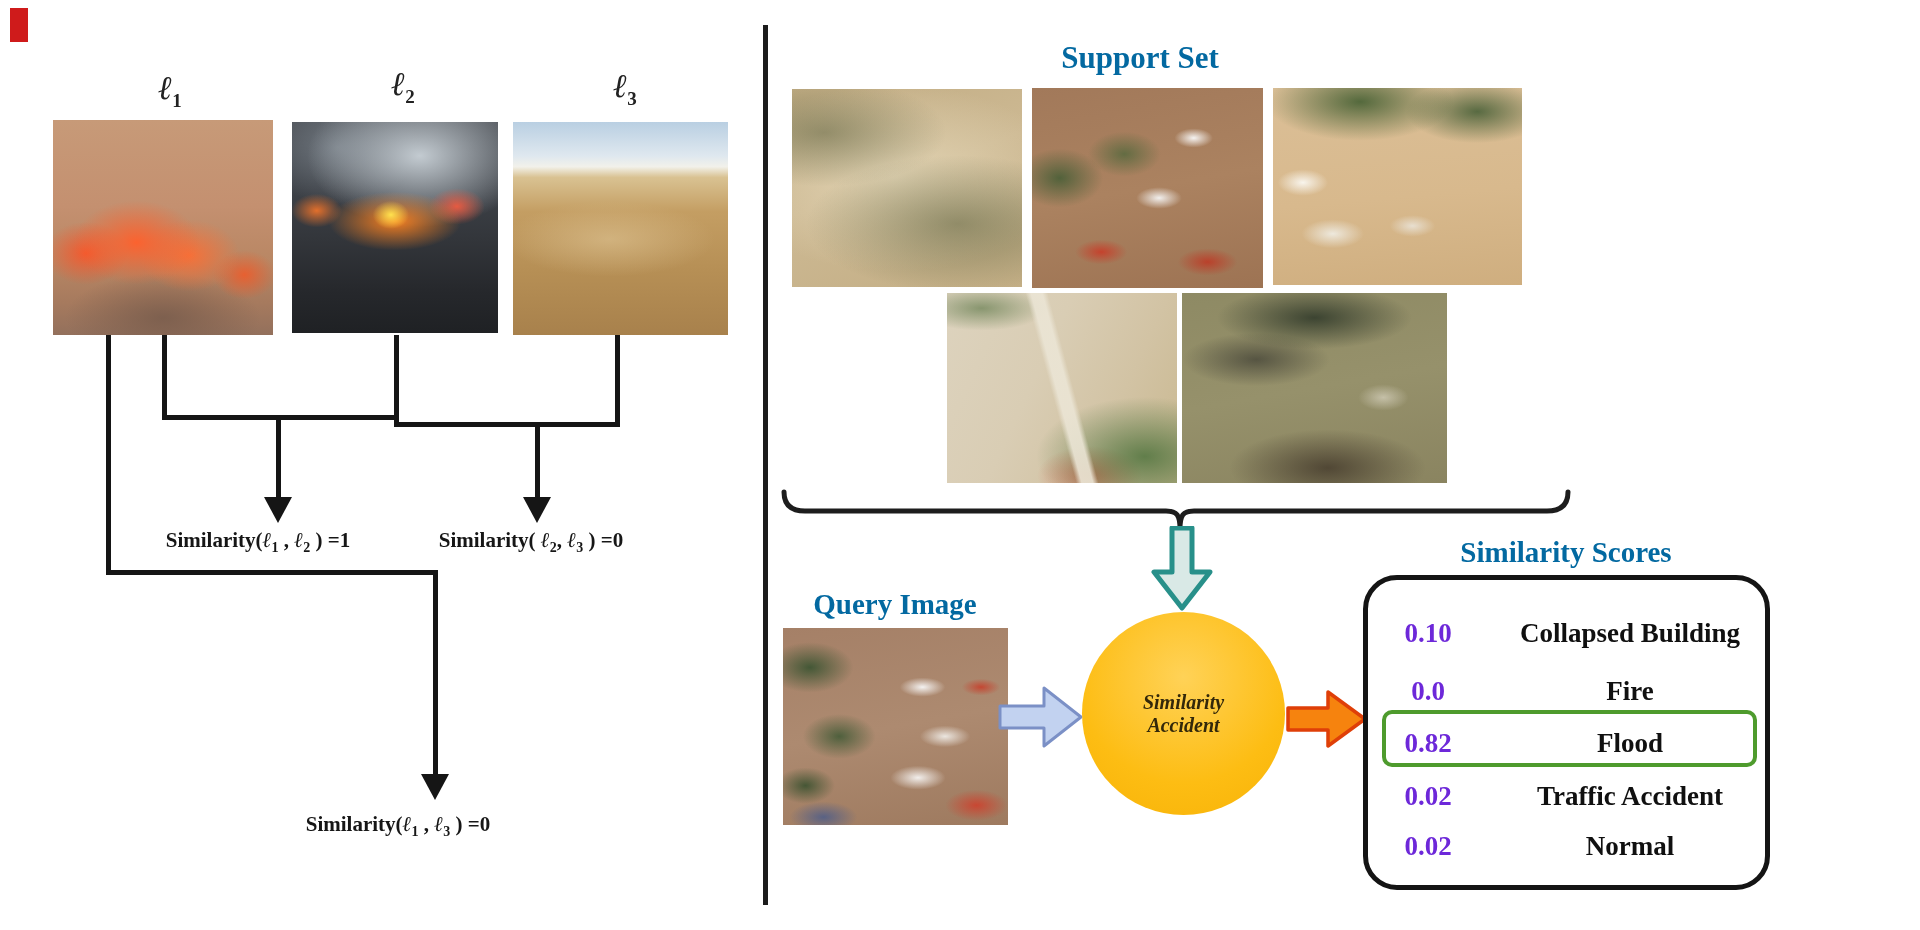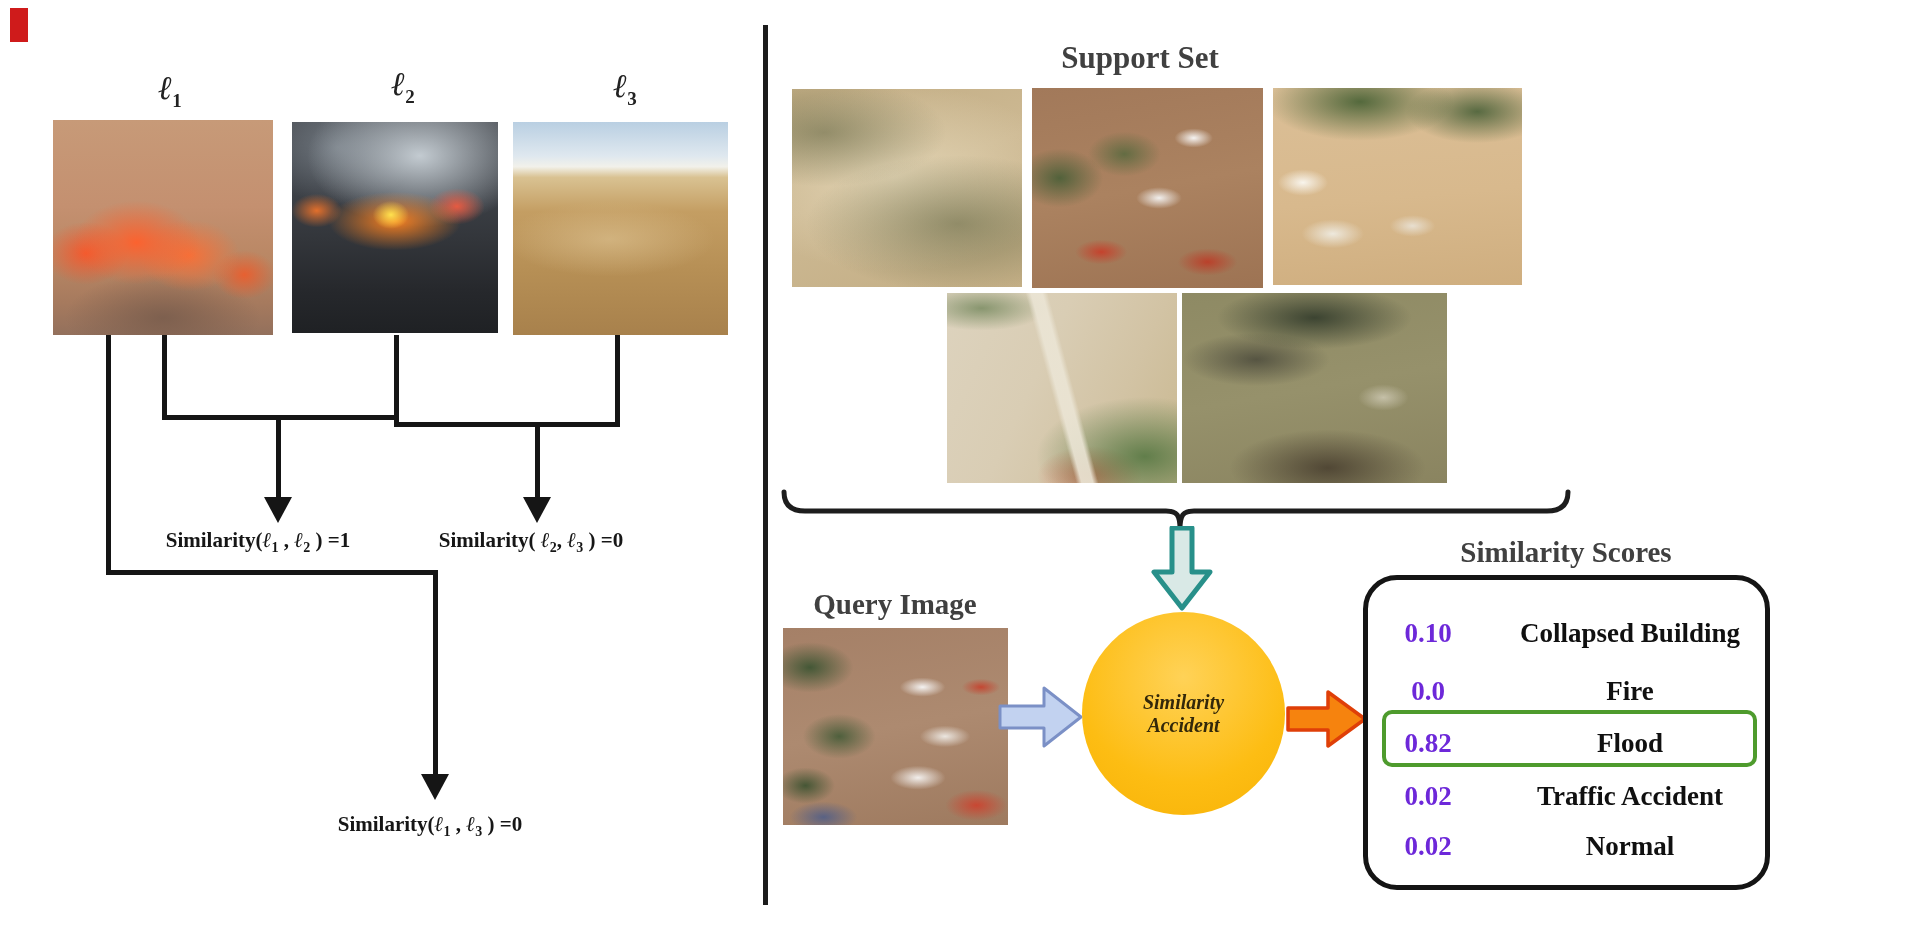--- a/index.html
+++ b/index.html
@@ -1,20 +1,20 @@
 <!DOCTYPE html>
 <html><head>
 <meta charset="utf-8">
 <style>
   html,body{margin:0;padding:0;background:#ffffff;}
   .stage{position:relative;width:1920px;height:930px;background:#ffffff;overflow:hidden;
          font-family:"Liberation Serif","DejaVu Serif",serif;}
   .abs{position:absolute;}
   
-  .heading{position:absolute;font-weight:bold;color:#404040;text-align:center;white-space:nowrap;}
+  .heading{position:absolute;font-weight:bold;color:#0369a1;text-align:center;white-space:nowrap;}
   .eq{position:absolute;font-weight:bold;font-size:21px;color:#161616;white-space:nowrap;transform:translateX(-50%);}
   .eq sub{font-size:14px;}
   .ell{font-style:italic;}
   .ell-label{position:absolute;transform:translateX(-50%);font-weight:bold;font-style:italic;
              font-size:33px;color:#222;white-space:nowrap;}
   .ell-label sub{font-size:19px;font-style:normal;}
   
   .vline{position:absolute;width:5px;background:#151515;}
   .hline{position:absolute;height:5px;background:#151515;}
   .ahead{position:absolute;width:0;height:0;border-left:14px solid transparent;
@@ -128,21 +128,21 @@
   <div class="eq" style="left:258px;top:528px;">
     <span>Similarity(</span><span class="ell">ℓ</span><sub>1</sub><span> , </span><span class="ell">ℓ</span><sub>2</sub><span> ) =1</span>
   </div>
   <div class="eq" style="left:531px;top:528px;">
     <span>Similarity( </span><span class="ell">ℓ</span><sub>2</sub><span>, </span><span class="ell">ℓ</span><sub>3</sub><span> ) =0</span>
   </div>
 
   <div class="hline" style="left:106px;top:570px;width:332px;"></div>
   <div class="vline" style="left:433px;top:570px;height:206px;"></div>
   <div class="ahead" style="left:421px;top:774px;"></div>
-  <div class="eq" style="left:398px;top:812px;margin-left:32px;">
+  <div class="eq" style="left:398px;top:812px;">
     <span>Similarity(</span><span class="ell">ℓ</span><sub>1</sub><span> , </span><span class="ell">ℓ</span><sub>3</sub><span> ) =0</span>
   </div>
 
   <div class="divider" style="left:763px;top:25px;height:880px;"></div>
 
   <div class="heading" style="left:1020px;top:40px;width:240px;font-size:31px;">Support Set</div>
 
   <div class="ph ph-flood1" style="left:792px;top:89px;width:230px;height:198px;"></div>
   <div class="ph ph-flood2" style="left:1032px;top:88px;width:231px;height:200px;"></div>
   <div class="ph ph-flood3" style="left:1273px;top:88px;width:249px;height:197px;"></div>

